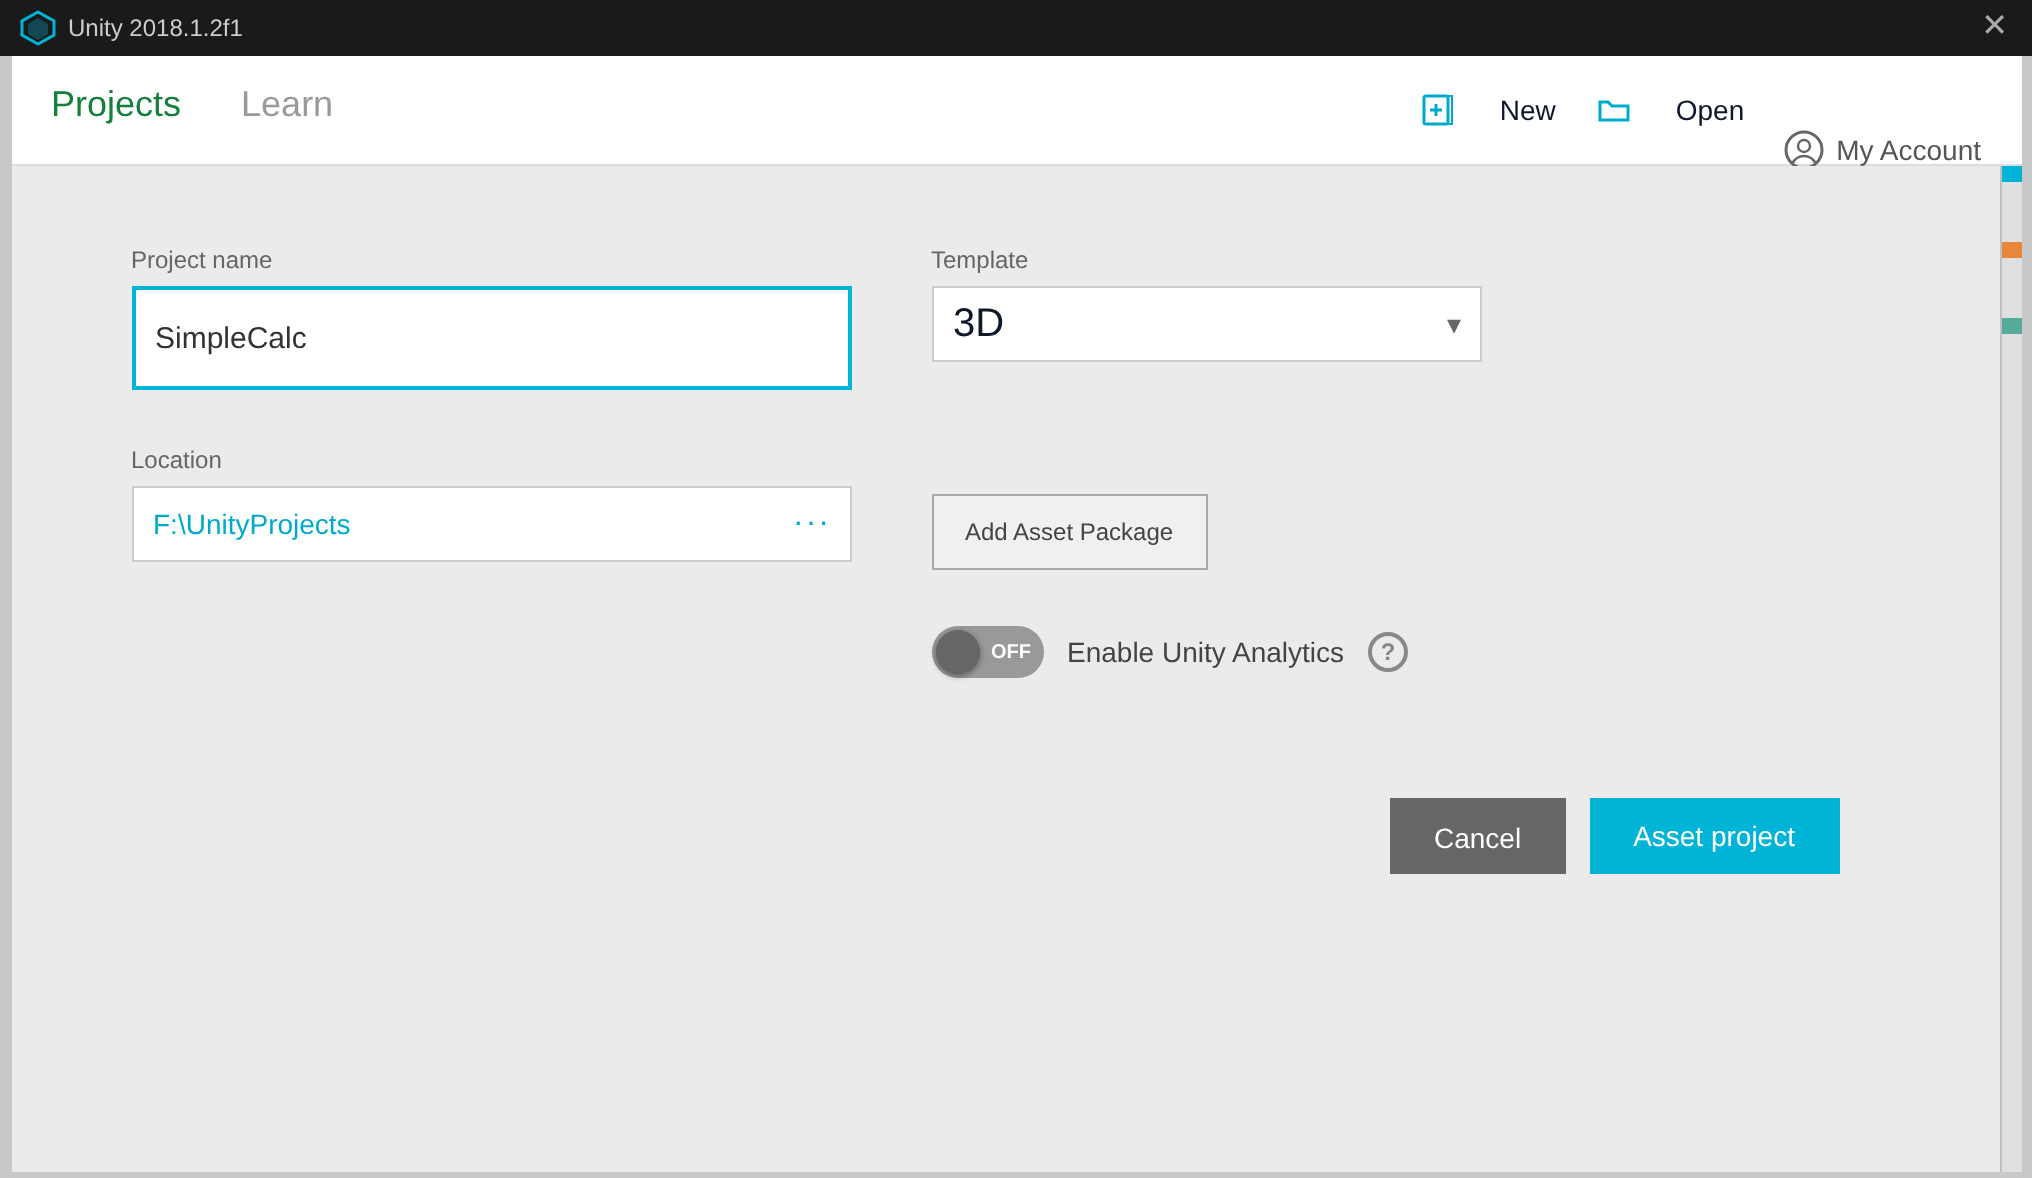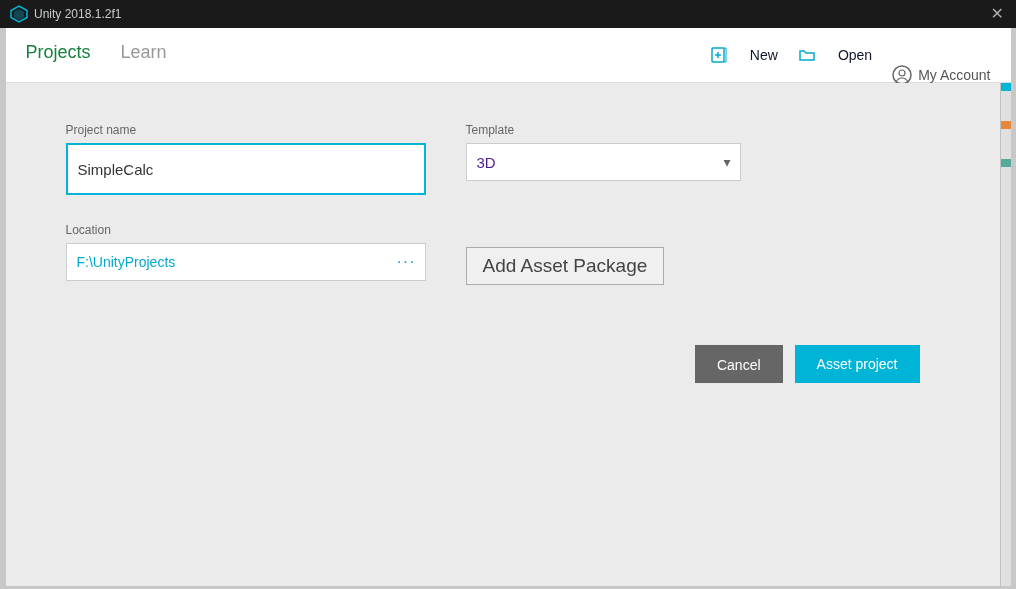--- a/index.html
+++ b/index.html
@@ -154,22 +154,22 @@
     .form-select-wrapper {
       position: relative;
       width: 100%;
     }
     .form-select {
       width: 100%;
       height: 38px;
       border: 1px solid #ccc;
       background: #fff;
       padding: 0 10px;
-      font-size: 15px;
-      color: #4c1d95;
+      font-size: 20px;
+      color: #0f172a;
       appearance: none;
       outline: none;
       cursor: pointer;
     }
     .select-arrow {
       position: absolute;
       right: 10px;
       top: 50%;
       transform: translateY(-50%);
       pointer-events: none;
@@ -202,21 +202,21 @@
       letter-spacing: 1px;
     }
 
     .add-asset-btn {
       height: 38px;
       margin-top: 24px;
       padding: 0 16px;
       background: #f0f0f0;
       border: 1px solid #aaa;
       color: #444;
-      font-size: 19px;
+      font-size: 12px;
       cursor: pointer;
       white-space: nowrap;
     }
 
     
     .analytics-row {
       display: flex;
       align-items: center;
       gap: 12px;
       margin-top: 10px;
@@ -398,20 +398,28 @@
           <div class="location-input-wrapper">
             <input class="location-input" type="text" value="F:\UnityProjects" style="">
             <span class="location-dots">···</span>
           </div>
         </div>
         <div class="form-group">
           <button class="add-asset-btn">Add Asset Package</button>
         </div>
       </div>
 
+      <div class="analytics-row">
+        <div class="toggle-switch">
+          <div class="toggle-knob"></div>
+          <span class="toggle-label-off">OFF</span>
+        </div>
+        <span class="analytics-text">Enable Unity Analytics</span>
+        <div class="help-icon">?</div>
+      </div>
 
       <div class="footer-btns">
         <button class="btn-cancel">Cancel</button>
         <button class="btn-create">Asset project</button>
       </div>
     </div>
 
     <div class="right-panel">
       <div class="right-panel-items">
         <div class="rp-item rp-cyan"></div>

